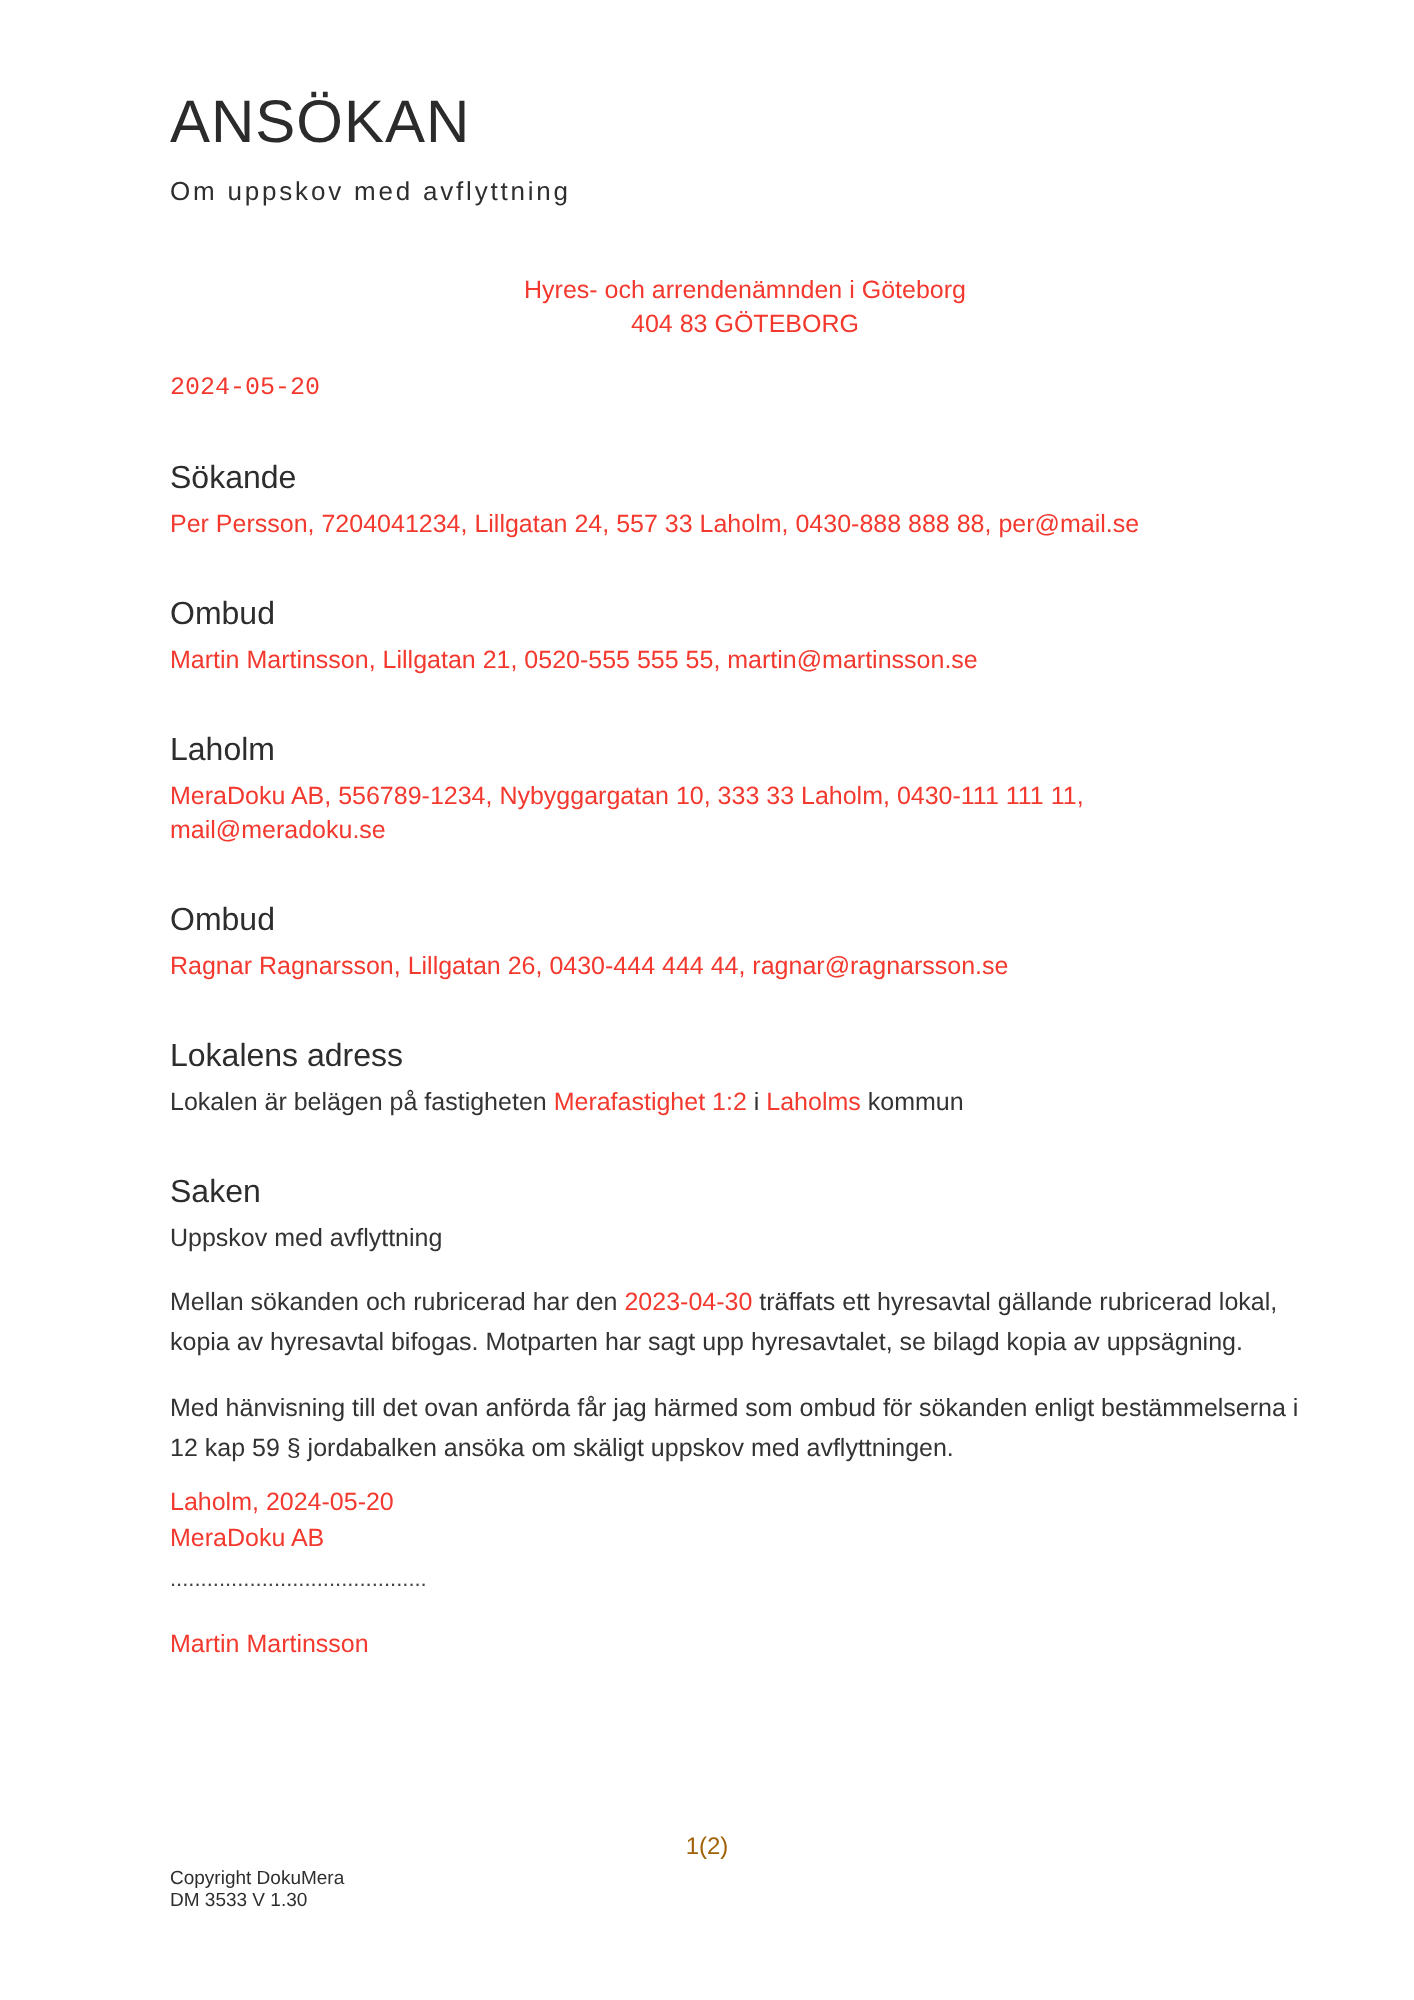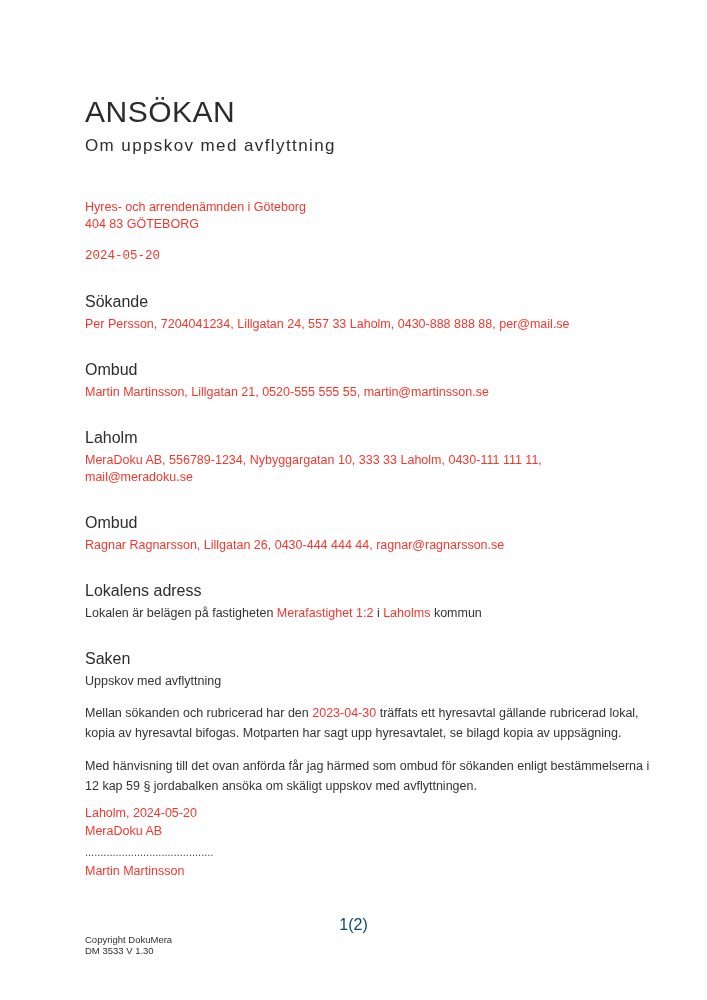--- a/index.html
+++ b/index.html
@@ -10,40 +10,40 @@
     background: #ffffff;
     font-family: "Liberation Sans", sans-serif;
     color: #333333;
     overflow: hidden;
   }
   .content {
     position: absolute;
     left: 85px;
     top: 0;
     width: 575px;
-    padding-top: 94px;
+    padding-top: 44px;
   }
   .red { color: #f3382e; }
 
   h1.doc-title {
     margin: 0;
     font-size: 30px;
     font-weight: 400;
     line-height: 36px;
     letter-spacing: 0.5px;
     color: #2b2b2b;
   }
   .doc-subtitle {
     margin-top: 7px;
-    font-size: 17px;
+    font-size: 13px;
     line-height: 17px;
     letter-spacing: 1.4px;
     color: #2e2e2e;
   }
-  .recipient { margin-top: 45px; font-size: 12.5px; line-height: 17px; }
+  .recipient { margin-top: 33px; font-size: 12.5px; line-height: 17px; text-align: center; }
   .doc-date  { margin-top: 15px; font-size: 12.5px; line-height: 17px; font-family: Liberation Mono, monospace; }
 
   h2.section-heading {
     margin: 27px 0 0 0;
     font-size: 16px;
     font-weight: 400;
     line-height: 20px;
     color: #2d2d2d;
   }
   .detail { margin: 4px 0 0 0; font-size: 12.5px; line-height: 17px; }
@@ -53,30 +53,30 @@
   .signature { margin-top: 8px; font-size: 12.5px; }
   .signature .sig-line-text { line-height: 18px; }
   .signature .dots {
     margin-top: 6px;
     font-size: 11px;
     line-height: 12px;
     letter-spacing: 0px;
     color: #444444;
     white-space: nowrap;
   }
-  .signature .sig-name { line-height: 17px; margin-top: 5px; }
+  .signature .sig-name { line-height: 17px; margin-top: 18px; }
 
   .page-number {
     position: absolute;
     top: 916px;
     left: 0;
     width: 707px;
     text-align: center;
-    font-size: 16px;
-    color: #0c4a6e;
+    font-size: 12px;
+    color: #a16207;
   }
   .copyright {
     position: absolute;
     left: 85px;
     top: 934px;
     font-size: 9.5px;
     line-height: 11px;
     color: #2e2e2e;
   }
 </style>

